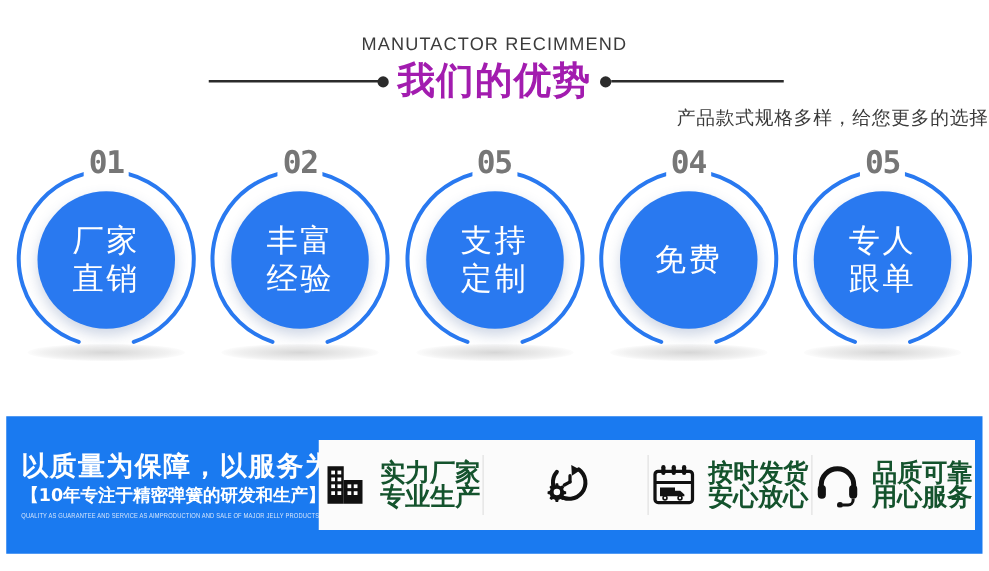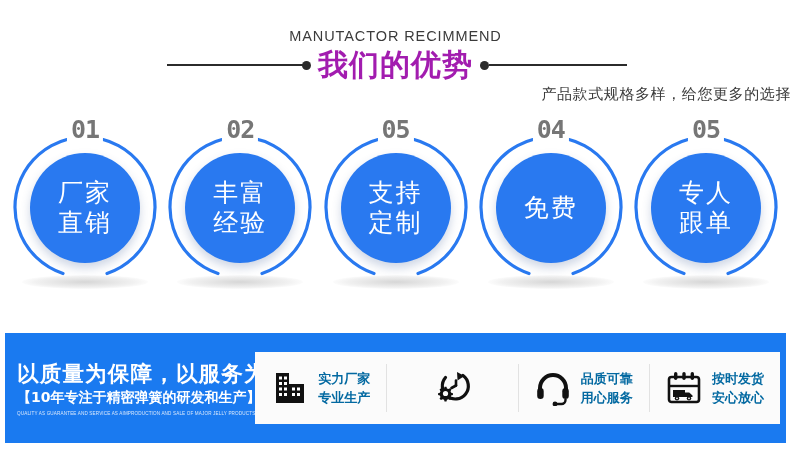--- a/index.html
+++ b/index.html
@@ -239,22 +239,22 @@
   .feature-icon {
     width: 38px;
     height: 38px;
     display: flex;
     align-items: center;
     justify-content: center;
     flex: 0 0 38px;
   }
   .feature-icon svg { display: block; }
   .feature-text {
-    color: #0369a1;
-    font-size: 13px;
+    color: #14532d;
+    font-size: 20px;
     line-height: 19px;
     font-weight: 700;
     font-family: "DejaVu Sans", "Liberation Sans", sans-serif;
     white-space: nowrap;
   }
 </style>
 </head>
 <body>
 
 <div class="header">
@@ -390,49 +390,49 @@
             <path d="M-1.6,-11 h3.2 l0.7,2.9 a8.2,8.2 0 0 1 2.4,1 l2.6,-1.5 2.3,2.3 -1.5,2.6 a8.2,8.2 0 0 1 1,2.4 l2.9,0.7 v3.2 l-2.9,0.7 a8.2,8.2 0 0 1 -1,2.4 l1.5,2.6 -2.3,2.3 -2.6,-1.5 a8.2,8.2 0 0 1 -2.4,1 l-0.7,2.9 h-3.2 l-0.7,-2.9 a8.2,8.2 0 0 1 -2.4,-1 l-2.6,1.5 -2.3,-2.3 1.5,-2.6 a8.2,8.2 0 0 1 -1,-2.4 l-2.9,-0.7 v-3.2 l2.9,-0.7 a8.2,8.2 0 0 1 1,-2.4 l-1.5,-2.6 2.3,-2.3 2.6,1.5 a8.2,8.2 0 0 1 2.4,-1 z" fill="#111" transform="scale(0.62)"></path>
             <circle cx="0" cy="0" r="2.6" fill="#fbfbfb"></circle>
           </g>
         </svg>
       </span>
     </div>
 
     <div class="feature">
       <span class="feature-icon">
         <svg width="36" height="36" viewBox="0 0 36 36">
-          <path d="M5 24 V18 A13 13 0 0 1 31 18 V24" fill="none" stroke="#111" stroke-width="4"></path>
-          <rect x="2.2" y="18" width="6.5" height="11" rx="3.2" fill="#111"></rect>
-          <rect x="27.3" y="18" width="6.5" height="11" rx="3.2" fill="#111"></rect>
-          <path d="M30.5 29 V30 A4 4 0 0 1 26.5 34 H22" fill="none" stroke="#111" stroke-width="2.4"></path>
-          <circle cx="20" cy="34" r="2.4" fill="#111"></circle>
-        </svg>
-      </span>
-      <span class="feature-text">
-        <span>品质可靠</span><br>
-        <span>用心服务</span>
-      </span>
-    </div>
-
-    <div class="feature">
-      <span class="feature-icon">
-        <svg width="36" height="36" viewBox="0 0 36 36">
           <rect x="3" y="7" width="30" height="25" rx="2.5" fill="none" stroke="#111" stroke-width="2.6"></rect>
           <path d="M3 16 H33" stroke="#111" stroke-width="2.4"></path>
           <rect x="8" y="2" width="3.4" height="8" rx="1.7" fill="#111"></rect>
           <rect x="16.3" y="2" width="3.4" height="8" rx="1.7" fill="#111"></rect>
           <rect x="24.6" y="2" width="3.4" height="8" rx="1.7" fill="#111"></rect>
           <rect x="7" y="20" width="12" height="7" fill="#111"></rect>
           <path d="M19 22.5 h4.2 l3.3 3 v1.5 H19 Z" fill="#111"></path>
           <circle cx="11" cy="28.3" r="2.2" fill="#111"></circle>
           <circle cx="11" cy="28.3" r="0.9" fill="#fbfbfb"></circle>
           <circle cx="23" cy="28.3" r="2.2" fill="#111"></circle>
           <circle cx="23" cy="28.3" r="0.9" fill="#fbfbfb"></circle>
         </svg>
       </span>
       <span class="feature-text">
         <span>按时发货</span><br>
         <span>安心放心</span>
       </span>
     </div>
 
+    <div class="feature">
+      <span class="feature-icon">
+        <svg width="36" height="36" viewBox="0 0 36 36">
+          <path d="M5 24 V18 A13 13 0 0 1 31 18 V24" fill="none" stroke="#111" stroke-width="4"></path>
+          <rect x="2.2" y="18" width="6.5" height="11" rx="3.2" fill="#111"></rect>
+          <rect x="27.3" y="18" width="6.5" height="11" rx="3.2" fill="#111"></rect>
+          <path d="M30.5 29 V30 A4 4 0 0 1 26.5 34 H22" fill="none" stroke="#111" stroke-width="2.4"></path>
+          <circle cx="20" cy="34" r="2.4" fill="#111"></circle>
+        </svg>
+      </span>
+      <span class="feature-text">
+        <span>品质可靠</span><br>
+        <span>用心服务</span>
+      </span>
+    </div>
+
   </div>
 </div>
 
 </body></html>

